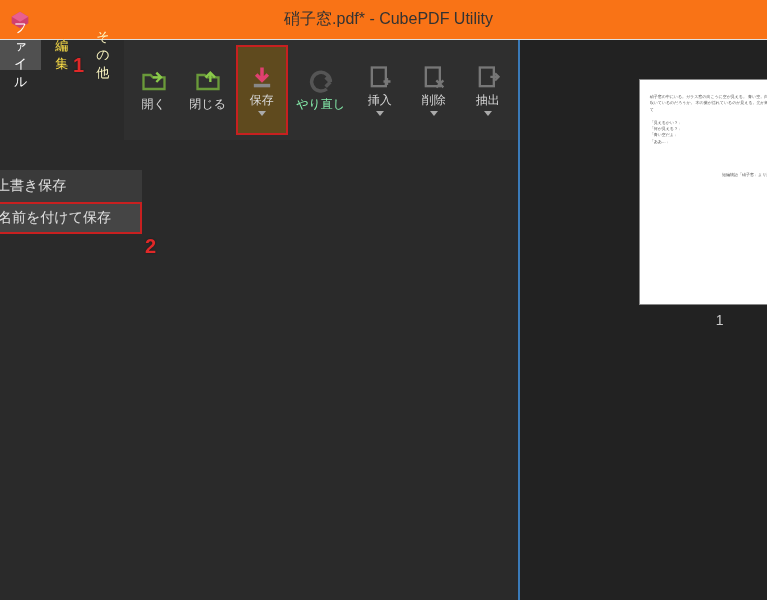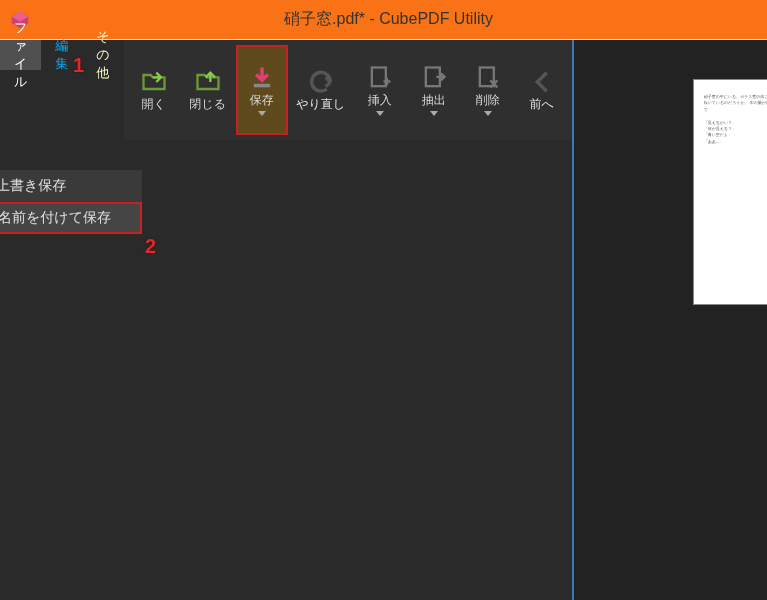--- a/index.html
+++ b/index.html
@@ -60,21 +60,21 @@
     height: 30px;
     background: #3a3a3a;
     display: flex;
     align-items: stretch;
     font-size: 13px;
   }
   .tab {
     padding: 0 14px;
     display: flex;
     align-items: center;
-    color: #0ea5e9;
+    color: #fde047;
     cursor: pointer;
   }
   .tab.active {
     background: #505050;
     color: #fff;
   }
   .tab:not(.active) { background: #2a2a2a; }
   .ribbon {
     height: 100px;
     background: #2f2f2f;
@@ -89,21 +89,21 @@
     display: flex;
     flex-direction: column;
     align-items: center;
     justify-content: center;
     color: #d8d8d8;
     font-size: 12px;
     cursor: pointer;
     position: relative;
   }
   .ribbon-btn.wide { width: 62px; }
-  .ribbon-btn.disabled { color: #e5e5e5; }
+  .ribbon-btn.disabled { color: #86efac; }
   .ribbon-btn .icon { width: 28px; height: 28px; display: flex; align-items: center; justify-content: center; }
   .ribbon-btn .dropdown-arrow {
     width: 0; height: 0;
     border-left: 4px solid transparent;
     border-right: 4px solid transparent;
     border-top: 5px solid #aaa;
     margin-top: 2px;
   }
   .ribbon-btn.highlighted {
     background: #5f4a1e;
@@ -245,46 +245,38 @@
               </svg>
           </span>
           <span>挿入</span>
           <span class="dropdown-arrow"></span>
         </div>
 
         <div class="ribbon-btn">
           <span class="icon">
             <svg width="28" height="28" viewBox="0 0 24 24">
                 <rect x="5" y="3" width="12" height="16" fill="none" stroke="#777" stroke-width="2"></rect>
+                <path d="M14 14l6 6M20 14l-6 6" stroke="#777" stroke-width="2"></path>
+              </svg>
+          </span>
+          <span>削除</span>
+          <span class="dropdown-arrow"></span>
+        </div>
+
+        <div class="ribbon-btn">
+          <span class="icon">
+            <svg width="28" height="28" viewBox="0 0 24 24">
+                <rect x="5" y="3" width="12" height="16" fill="none" stroke="#777" stroke-width="2"></rect>
                 <path d="M14 11h7M18 8l3 3-3 3" stroke="#777" stroke-width="2" fill="none"></path>
               </svg>
           </span>
           <span>抽出</span>
           <span class="dropdown-arrow"></span>
         </div>
 
-        <div class="ribbon-btn">
-          <span class="icon">
-            <svg width="28" height="28" viewBox="0 0 24 24">
-                <rect x="5" y="3" width="12" height="16" fill="none" stroke="#777" stroke-width="2"></rect>
-                <path d="M14 14l6 6M20 14l-6 6" stroke="#777" stroke-width="2"></path>
-              </svg>
-          </span>
-          <span>削除</span>
-          <span class="dropdown-arrow"></span>
-        </div>
-
-        <div class="ribbon-btn disabled">
-          <span class="icon">
-            <svg width="28" height="28" viewBox="0 0 24 24">
-                <path d="M16 4l-8 8 8 8" fill="none" stroke="#555" stroke-width="3"></path>
-              </svg>
-          </span>
-          <span>前へ</span>
-        </div>
 
       </div>
 
       <span class="annotation" style="left:73px; top:14px;">1</span>
 
       <div class="dropdown-menu">
         <div class="dropdown-item">
           <span class="mi">
             <svg width="16" height="16" viewBox="0 0 24 24">
                 <path d="M12 3v10M8 10l4 4 4-4" fill="none" stroke="#e04070" stroke-width="3"></path>

